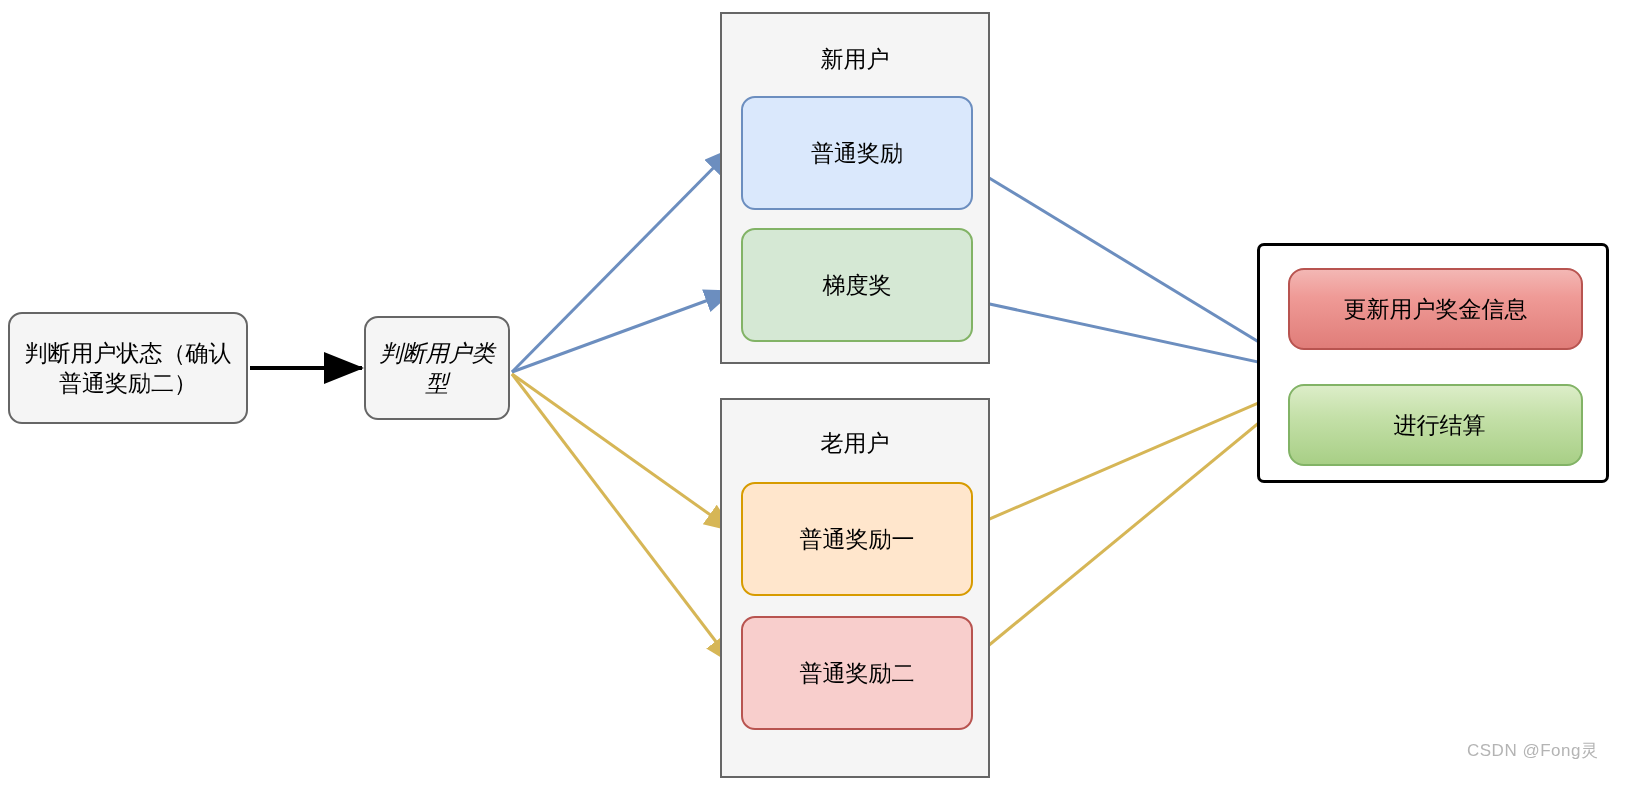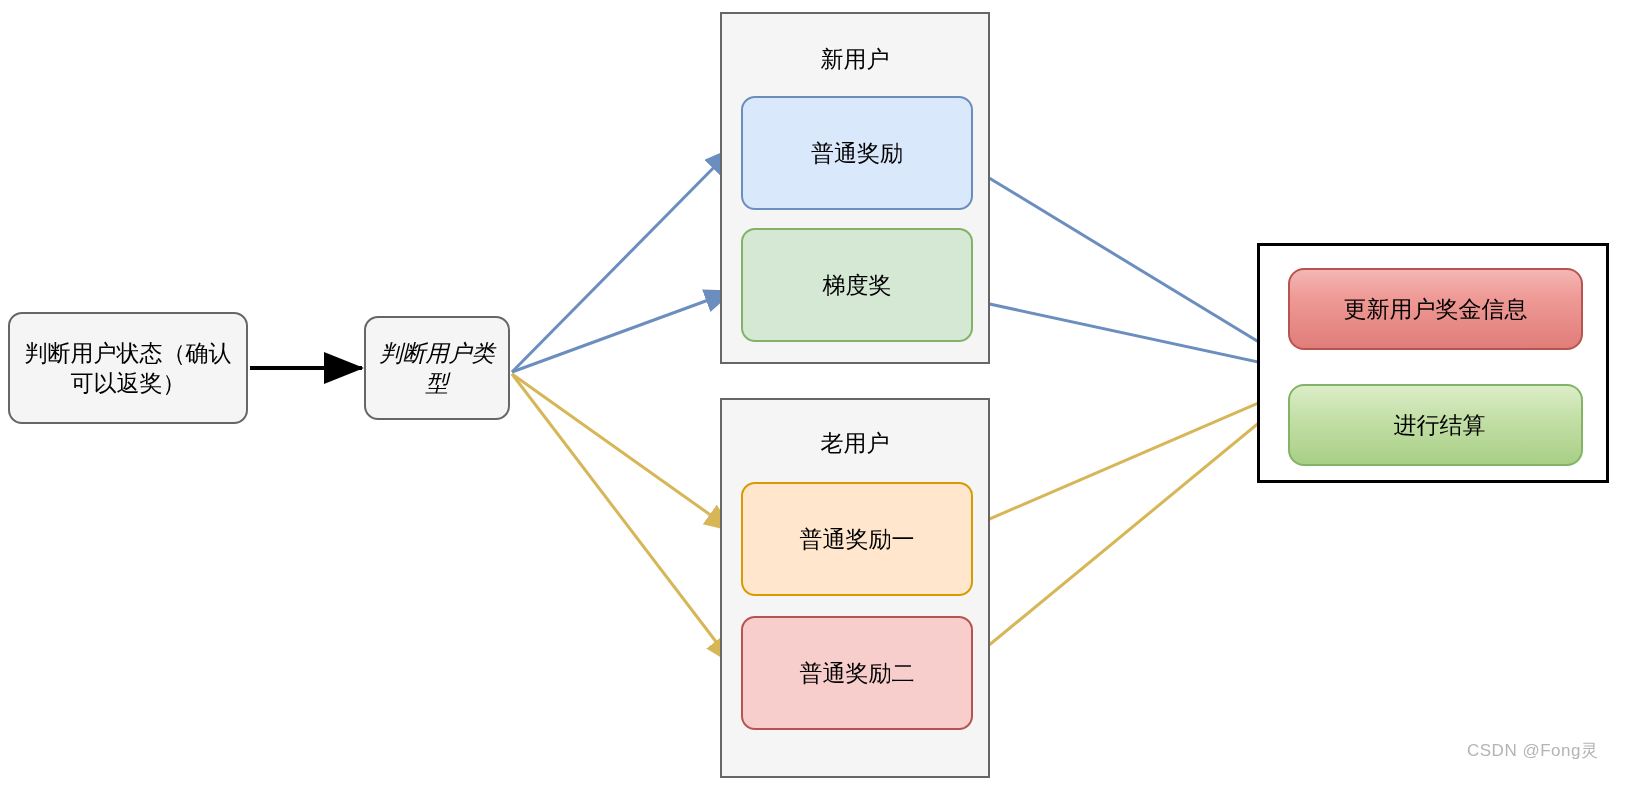--- a/index.html
+++ b/index.html
@@ -152,42 +152,42 @@
     <line x1="971" y1="167" x2="1300" y2="367" stroke="#6c8ebf" stroke-width="3" marker-end="url(#ah-blue)"></line>
 
     <line x1="971" y1="300" x2="1300" y2="371" stroke="#6c8ebf" stroke-width="3" marker-end="url(#ah-blue)"></line>
 
     <line x1="971" y1="527" x2="1300" y2="385" stroke="#d6b656" stroke-width="3" marker-end="url(#ah-orange)"></line>
 
     <line x1="971" y1="660" x2="1300" y2="389" stroke="#d6b656" stroke-width="3" marker-end="url(#ah-orange)"></line>
   </svg>
 
   <div class="node proc" style="left:8px; top:312px; width:240px; height:112px;">判断用户状态（确认
-可以返奖）</div>
+普通奖励二）</div>
 
   <div class="node proc" style="left:364px; top:316px; width:146px; height:104px;font-style:italic;">判断用户类
 型</div>
 
   <div class="group" style="left:720px; top:12px; width:270px; height:352px;">
     <div class="group-title" style="top:30px;">新用户</div>
 
     <div class="card blue" style="left:19px; top:82px; width:232px; height:114px;">普通奖励</div>
 
     <div class="card green" style="left:19px; top:214px; width:232px; height:114px;">梯度奖</div>
   </div>
 
   <div class="group" style="left:720px; top:398px; width:270px; height:380px;">
     <div class="group-title" style="top:28px;">老用户</div>
 
     <div class="card orange" style="left:19px; top:82px; width:232px; height:114px;">普通奖励一</div>
 
     <div class="card red" style="left:19px; top:216px; width:232px; height:114px;">普通奖励二</div>
   </div>
 
-  <div class="result-box" style="left:1257px; top:243px; width:352px; height:240px;">
+  <div class="result-box" style="left:1257px; top:243px; width:352px; height:240px;border-radius:7px;">
 
     <div class="pill red-grad" style="left:28px; top:22px; width:295px; height:82px;">更新用户奖金信息</div>
 
     <div class="pill green-grad" style="left:28px; top:138px; width:295px; height:82px;padding-left:8px;">进行结算</div>
   </div>
 
   <div class="watermark" style="left:1467px; top:739px;text-align:center;">CSDN @Fong灵</div>
 
 </div>
 

